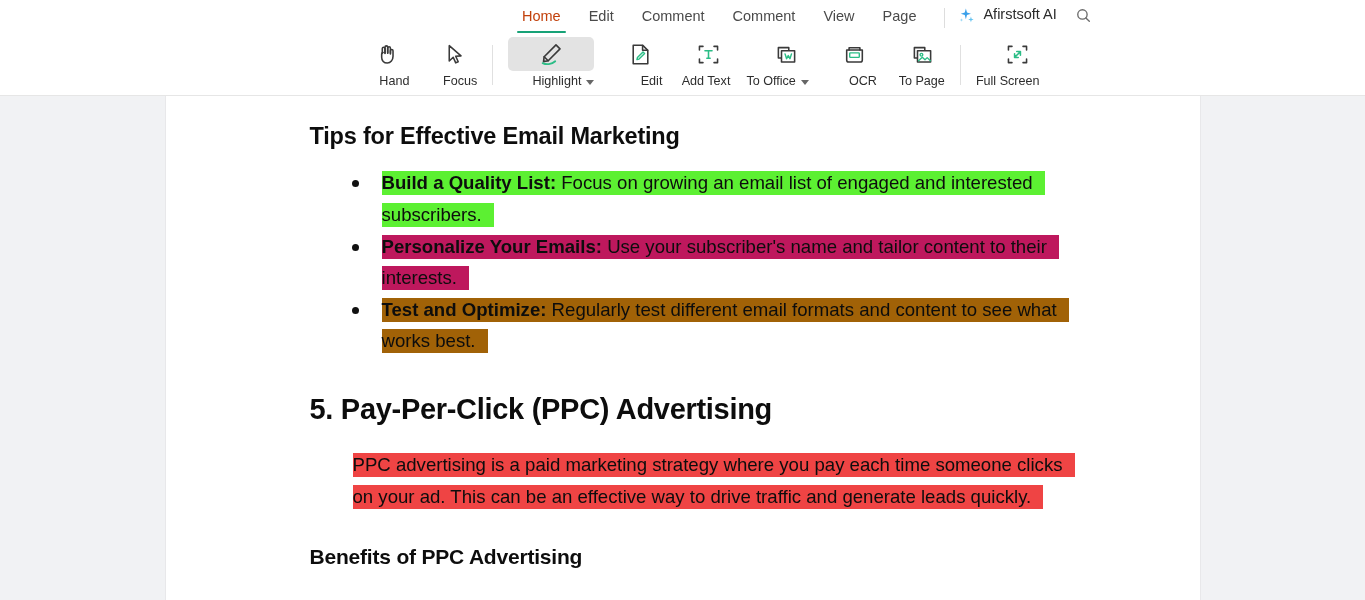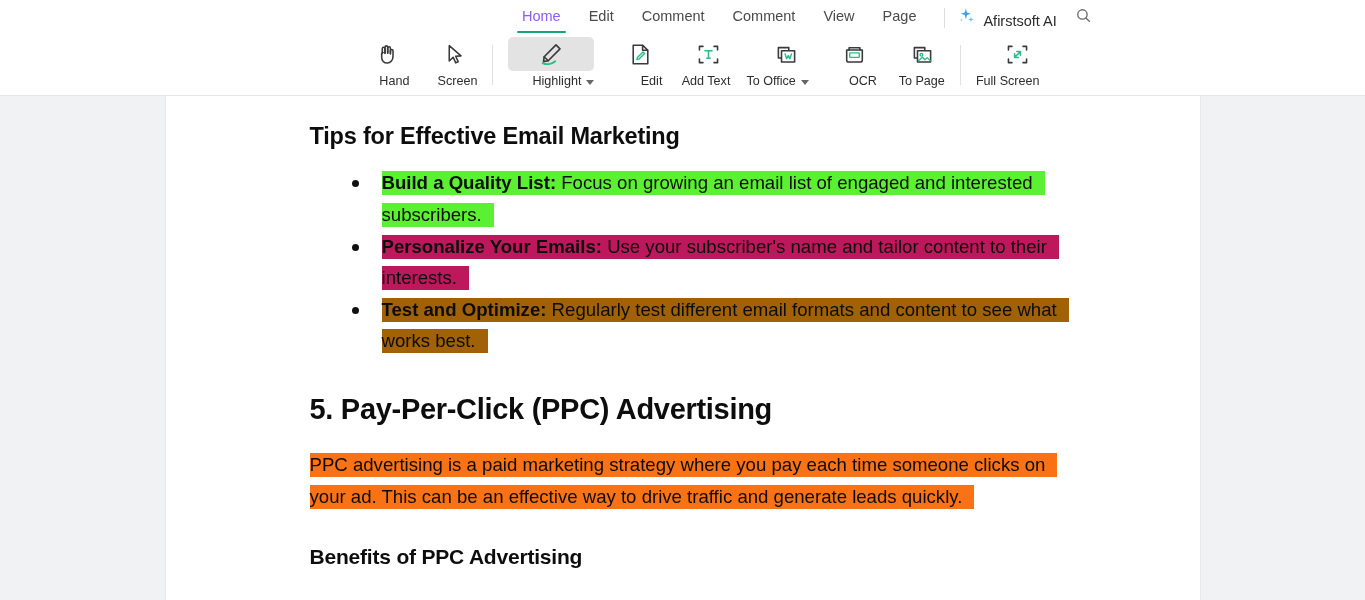--- a/index.html
+++ b/index.html
@@ -44,42 +44,42 @@
     position: relative;
     font-size: 14.5px;
     color: #4a4a4a;
     padding: 0 14px;
     height: 35px;
     line-height: 33px;
     cursor: default;
     white-space: nowrap;
   }
   .tab.active {
-    color: #8b5cf6;
+    color: #c2410c;
     font-weight: 400;
   }
   .tab.active::after {
     content: "";
     position: absolute;
     left: 9px;
     right: 9px;
     bottom: 2px;
     height: 2.5px;
     background: #17a277;
     border-radius: 1px;
   }
   .tabbar-sep {
     width: 1px;
     height: 20px;
     background: #dddddd;
     margin: 0 12px 0 14px;
   }
   .ai-group {
     display: flex;
-    align-items: flex-end;
+    align-items: flex-start;
     gap: 7px;
     cursor: default;
   }
   .ai-label {
     font-size: 14.5px;
     color: #2b2b2b;
     white-space: nowrap;
   }
   .search-btn {
     margin-left: 18px;
@@ -230,21 +230,21 @@
     margin: 0;
   }
   .hl {
     padding: 1px 12px 2px 0;
     box-decoration-break: clone;
     -webkit-box-decoration-break: clone;
   }
   .hl-green  { background: #5cf032; }
   .hl-blue   { background: #be185d; }
   .hl-yellow { background: #a16207; }
-  .hl-red    { background: #f97316; }
+  .hl-red    { background: #ef4444; margin-left: 43px; }
   .bold { font-weight: bold; }
 </style>
 </head>
 <body>
 
 <div class="app">
 
   <div class="tabbar">
     <div class="tabs">
       <div class="tab active">
@@ -307,21 +307,21 @@
         </div>
       </div>
 
       <div class="tool">
         <div class="tool-icon">
           <svg width="25" height="25" viewBox="0 0 24 24" fill="none" stroke="#3a3a3a" stroke-width="1.5" stroke-linejoin="round">
             <path d="M6 3.5 L6 18.2 L9.8 14.6 L12.2 20 L14.6 19 L12.2 13.7 L17.3 13.3 Z"></path>
           </svg>
         </div>
         <div class="tool-label">
-          <span>Screen</span>
+          <span>Focus</span>
         </div>
       </div>
 
       <div class="ribbon-sep"></div>
 
       <div class="tool active">
         <div class="tool-icon">
           <svg width="26" height="26" viewBox="0 0 24 24" fill="none" stroke-linecap="round" stroke-linejoin="round">
             <path d="M16.6 3.6 L20.3 7.3 L9.4 18.2 L5.7 14.5 Z" stroke="#3a3a3a" stroke-width="1.5"></path>
             <path d="M5.7 14.5 L5.1 19 L9.4 18.2" stroke="#3a3a3a" stroke-width="1.5"></path>

